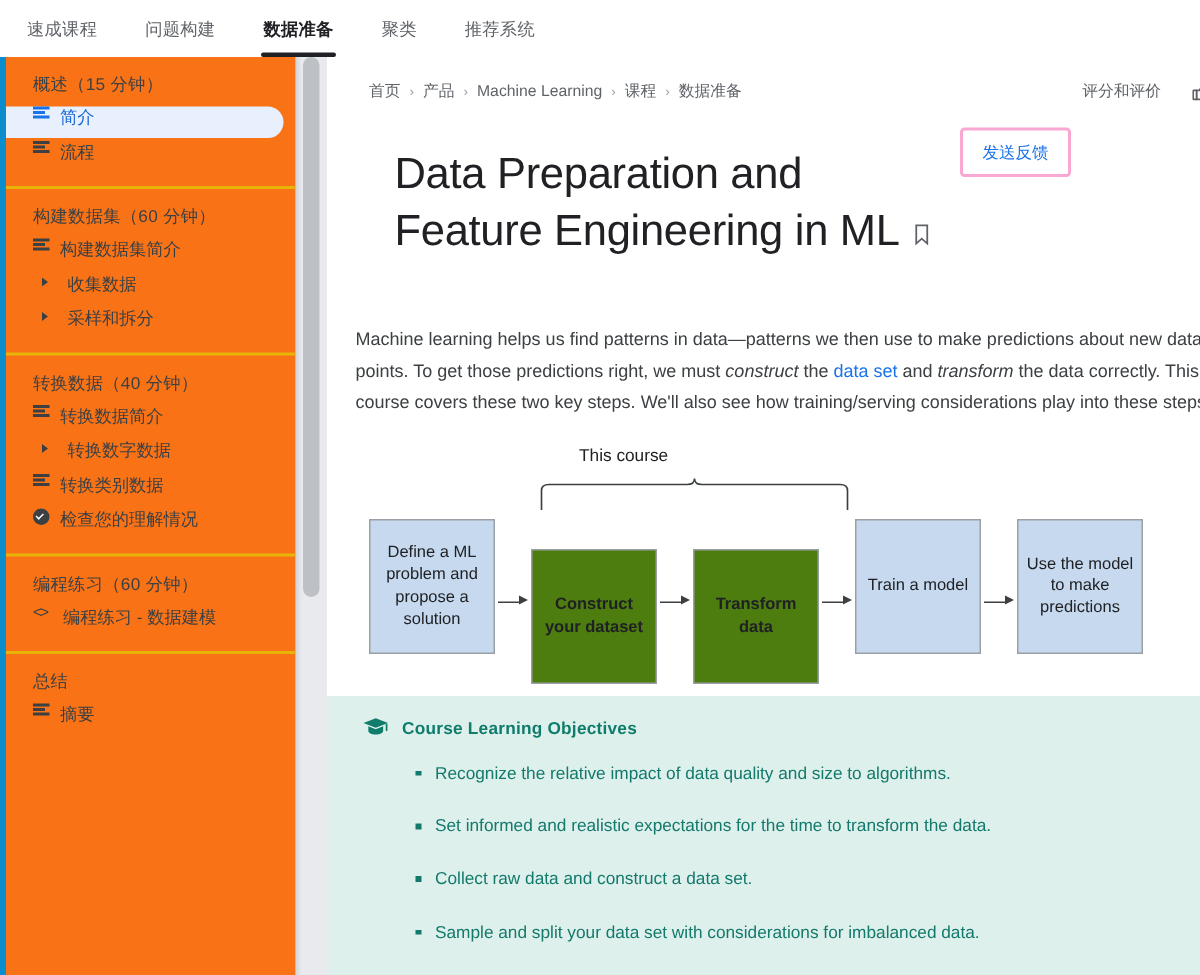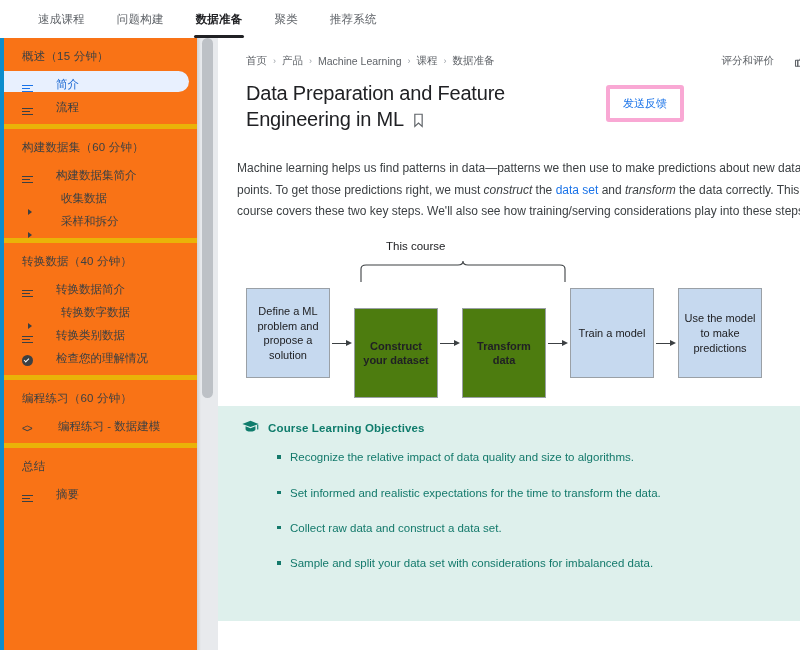--- a/index.html
+++ b/index.html
@@ -11,21 +11,21 @@
     font-family: "Liberation Sans", sans-serif;
     -webkit-font-smoothing: antialiased;
   }
 
   
   #tabbar {
     position: absolute; top: 0; left: 0;
     width: 800px; height: 38px;
     background: #ffffff;
     display: flex; align-items: flex-start;
-    padding-left: 22px;
+    padding-left: 2px;
     z-index: 30;
     font-family: Liberation Mono, monospace;
   }
   .tab {
     position: relative;
     height: 38px;
     display: flex; align-items: center;
     padding: 0 16px;
     font-size: 11.5px;
     color: #5f6368;
@@ -55,31 +55,31 @@
   
   #sidebar {
     position: absolute;
     left: 4px; top: 38px;
     width: 193px; height: 612px;
     background: #f97316;
     overflow: hidden;
     z-index: 20;
   }
   .nav-group { padding: 0; }
-  .nav-group + .nav-group { border-top: 5px solid #eab308; }
+  .nav-group + .nav-group { border-top: 2px solid #eab308; }
   .group-title {
     font-size: 11.5px;
     color: #3c4043;
     padding: 11px 10px 7px 18px;
     letter-spacing: .2px;
     white-space: nowrap;
   }
   .nav-item {
-    display: flex; align-items: flex-end;
-    gap: 23px;
+    display: flex; align-items: flex-start;
+    gap: 7px;
     height: 21px;
     padding-left: 18px;
     padding-right: 8px;
     font-size: 11.5px;
     color: #3c4043;
     cursor: pointer;
     white-space: nowrap;
     margin-bottom: 2px;
   }
   .nav-item.selected {
@@ -194,39 +194,39 @@
   }
   .thumb { width: 15px; height: 15px; cursor: pointer; }
   .thumb svg { display: block; }
 
   
   #titlerow {
     display: flex; align-items: flex-start;
     padding: 12px 22px 0 28px;
   }
   h1#page-title {
-    margin: 0;
-    font-size: 20px;
+    margin: 17px;
+    font-size: 29px;
     font-weight: normal;
     color: #202124;
     line-height: 1.32;
     letter-spacing: -.2px;
     max-width: 360px;
     flex: 1 1 auto;
   }
   #bookmark-icon {
     display: inline-block;
     vertical-align: middle;
     margin-left: 9px;
     cursor: pointer;
   }
   #feedback-btn {
     flex: 0 0 auto;
     margin-top: 5px;
-    border: 4px solid #f9a8d4;
+    border: 2px solid #f9a8d4;
     background: #fff;
     color: #1a73e8;
     font-size: 11px;
     font-family: "Liberation Sans", sans-serif;
     padding: 7px 13px;
     border-radius: 3px;
     cursor: pointer;
     white-space: nowrap;
   }
 

